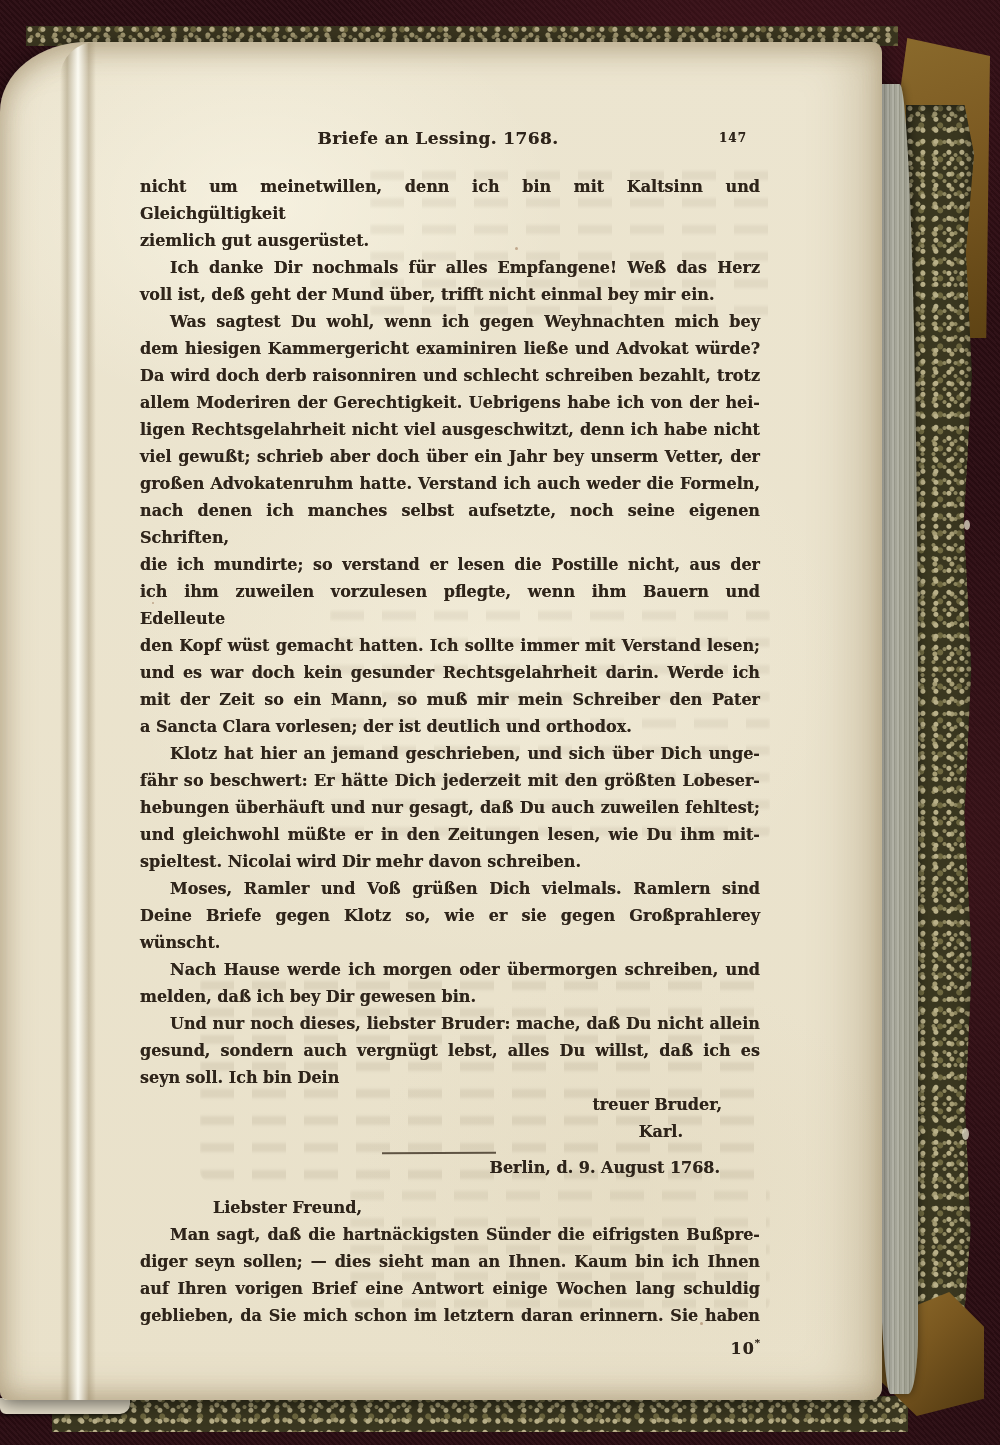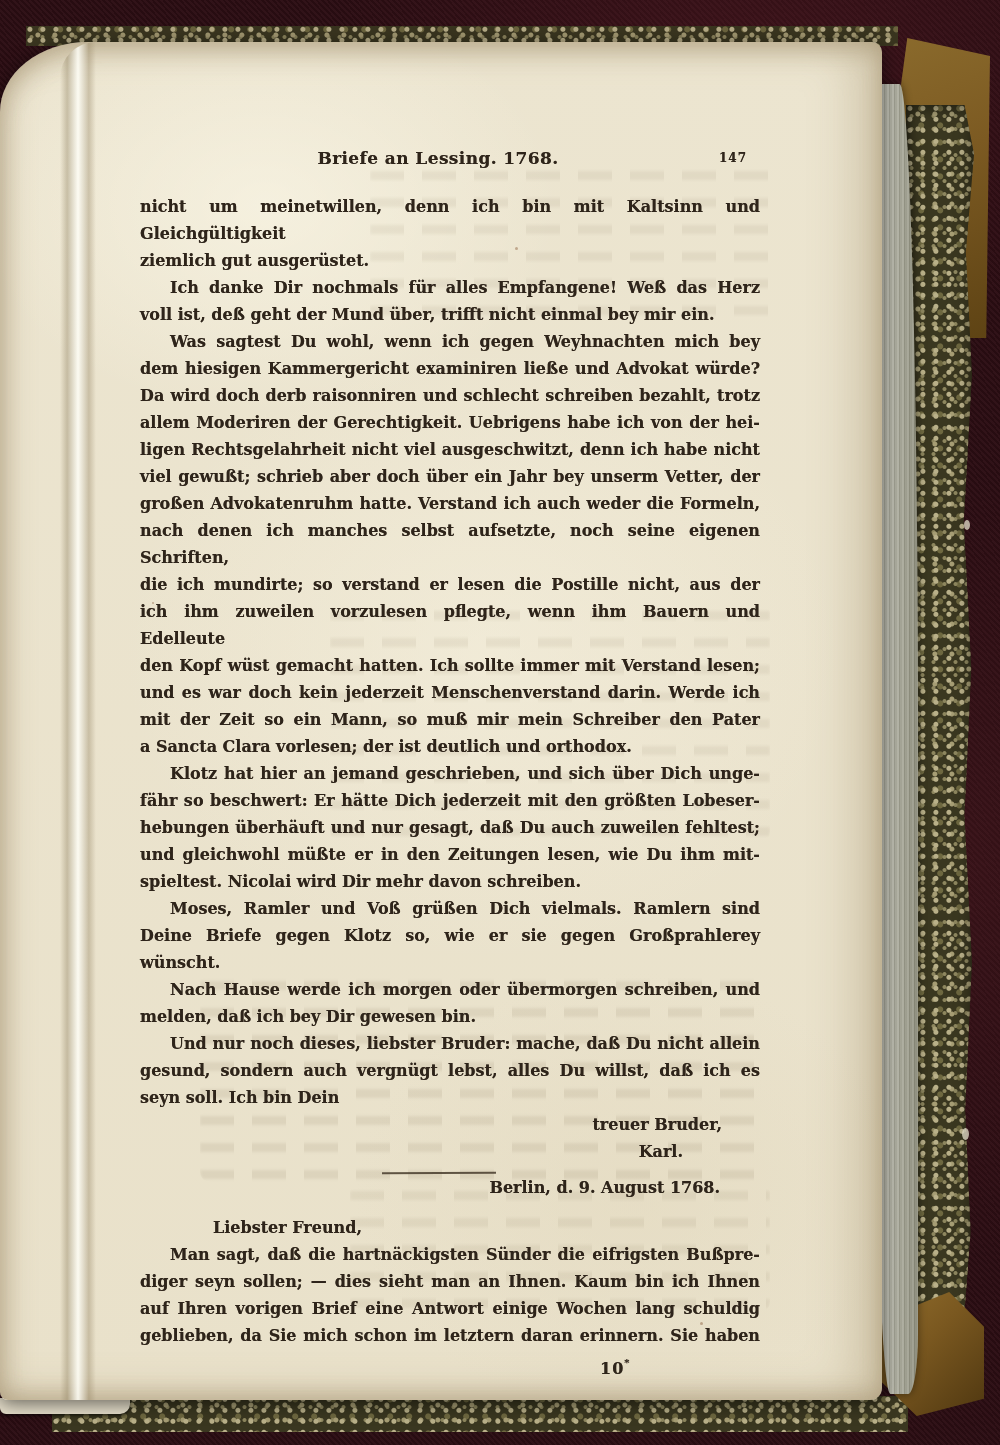--- a/index.html
+++ b/index.html
@@ -76,38 +76,38 @@
   }
   .ghost{
     position:absolute;opacity:.13;filter:blur(1.6px);border-radius:10px;
     background:repeating-linear-gradient(180deg, transparent 0 9px, rgba(104,88,58,.6) 9px 18px, transparent 18px 27px);
     -webkit-mask-image:repeating-linear-gradient(90deg, #000 0 34px, transparent 34px 52px);
     mask-image:repeating-linear-gradient(90deg, #000 0 34px, transparent 34px 52px);
   }
   .speck{position:absolute;border-radius:50%;background:#8a5b3a;opacity:.45;}
   
   .textblock{
-    position:absolute;left:140px;top:103px;width:620px;
+    position:absolute;left:140px;top:83px;width:620px;
     color:var(--ink,#2e241a);font-size:16px;line-height:27px;font-weight:bold;
     text-shadow:0 0 .4px rgba(46,36,26,.65);
   }
   .running-head{position:relative;text-align:center;height:27px;}
   .head-title{display:inline-block;transform:translateX(-12px);font-size:17px;letter-spacing:.4px;}
   .head-page{position:absolute;right:13px;top:0;font-size:12px;letter-spacing:1px;}
   .body-start{margin-top:21px;}
   .line{text-align:justify;text-align-last:justify;text-justify:inter-word;}
   .line.line-last{text-align-last:left;}
   .line.line-indent{text-indent:30px;}
   .closing1{text-align:right;padding-right:38px;}
   .closing2{text-align:right;padding-right:77px;}
   .divider{width:114px;height:2px;background:#463b2c;margin:7px 0 0 242px;transform:rotate(-.3deg);opacity:.85;}
   .dateline{text-align:right;padding-right:40px;}
   .salutation{margin-top:13px;padding-left:73px;}
   .para2{margin-top:0;}
-  .sigmark{padding-left:460px;letter-spacing:1px;}
+  .sigmark{padding-left:460px;letter-spacing:1px;text-align:right;}
   .sigmark sup{font-size:10px;vertical-align:8px;letter-spacing:0;}
 </style>
 </head>
 <body>
 
 <div class="scene">
   <div class="edge-top marble-tex"></div>
   <div class="leather-top"></div>
   <div class="leather-blob"></div>
   <div class="marble-side marble-tex"></div>
@@ -145,21 +145,21 @@
           <div class="line">dem hiesigen Kammergericht examiniren ließe und Advokat würde?</div>
           <div class="line">Da wird doch derb raisonniren und schlecht schreiben bezahlt, trotz</div>
           <div class="line">allem Moderiren der Gerechtigkeit. Uebrigens habe ich von der hei-</div>
           <div class="line">ligen Rechtsgelahrheit nicht viel ausgeschwitzt, denn ich habe nicht</div>
           <div class="line">viel gewußt; schrieb aber doch über ein Jahr bey unserm Vetter, der</div>
           <div class="line">großen Advokatenruhm hatte. Verstand ich auch weder die Formeln,</div>
           <div class="line">nach denen ich manches selbst aufsetzte, noch seine eigenen Schriften,</div>
           <div class="line">die ich mundirte; so verstand er lesen die Postille nicht, aus der</div>
           <div class="line">ich ihm zuweilen vorzulesen pflegte, wenn ihm Bauern und Edelleute</div>
           <div class="line">den Kopf wüst gemacht hatten. Ich sollte immer mit Verstand lesen;</div>
-          <div class="line">und es war doch kein jederzeit Menschenverstand darin. Werde ich</div>
+          <div class="line">und es war doch kein gesunder Rechtsgelahrheit darin. Werde ich</div>
           <div class="line">mit der Zeit so ein Mann, so muß mir mein Schreiber den Pater</div>
           <div class="line line-last">a Sancta Clara vorlesen; der ist deutlich und orthodox.</div>
           <div class="line line-indent">Klotz hat hier an jemand geschrieben, und sich über Dich unge-</div>
           <div class="line">fähr so beschwert: Er hätte Dich jederzeit mit den größten Lobeser-</div>
           <div class="line">hebungen überhäuft und nur gesagt, daß Du auch zuweilen fehltest;</div>
           <div class="line">und gleichwohl müßte er in den Zeitungen lesen, wie Du ihm mit-</div>
           <div class="line line-last">spieltest.  Nicolai wird Dir mehr davon schreiben.</div>
           <div class="line line-indent">Moses, Ramler und Voß grüßen Dich vielmals. Ramlern sind</div>
           <div class="line line-last">Deine Briefe gegen Klotz so, wie er sie gegen Großprahlerey wünscht.</div>
           <div class="line line-indent">Nach Hause werde ich morgen oder übermorgen schreiben, und</div>

